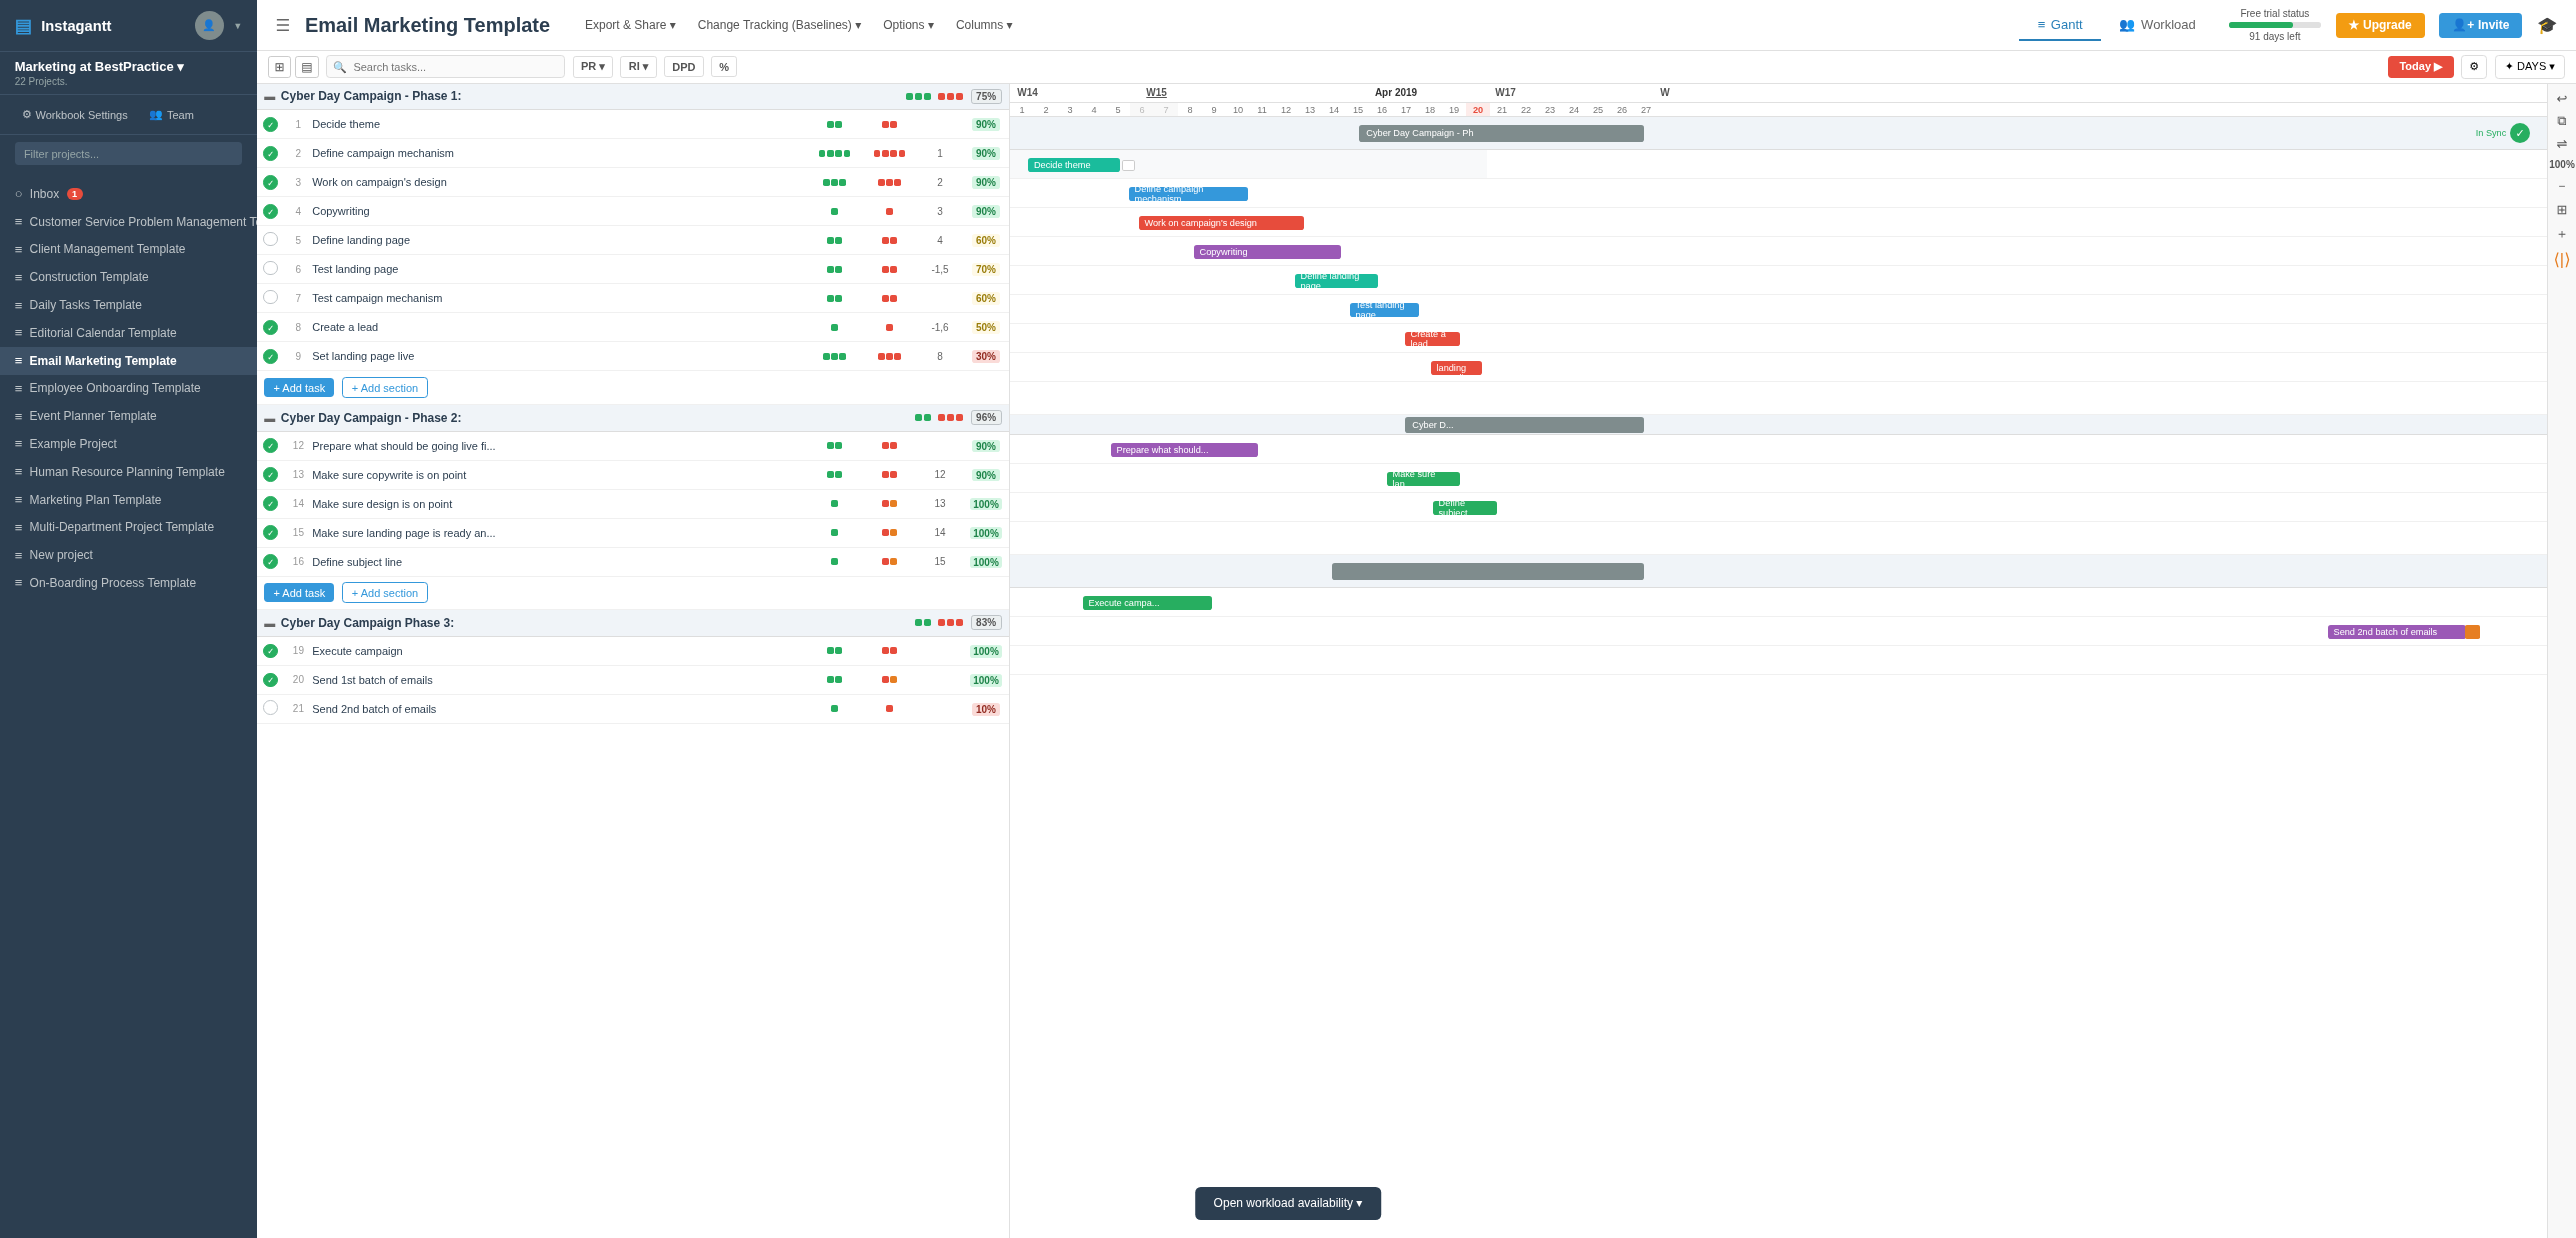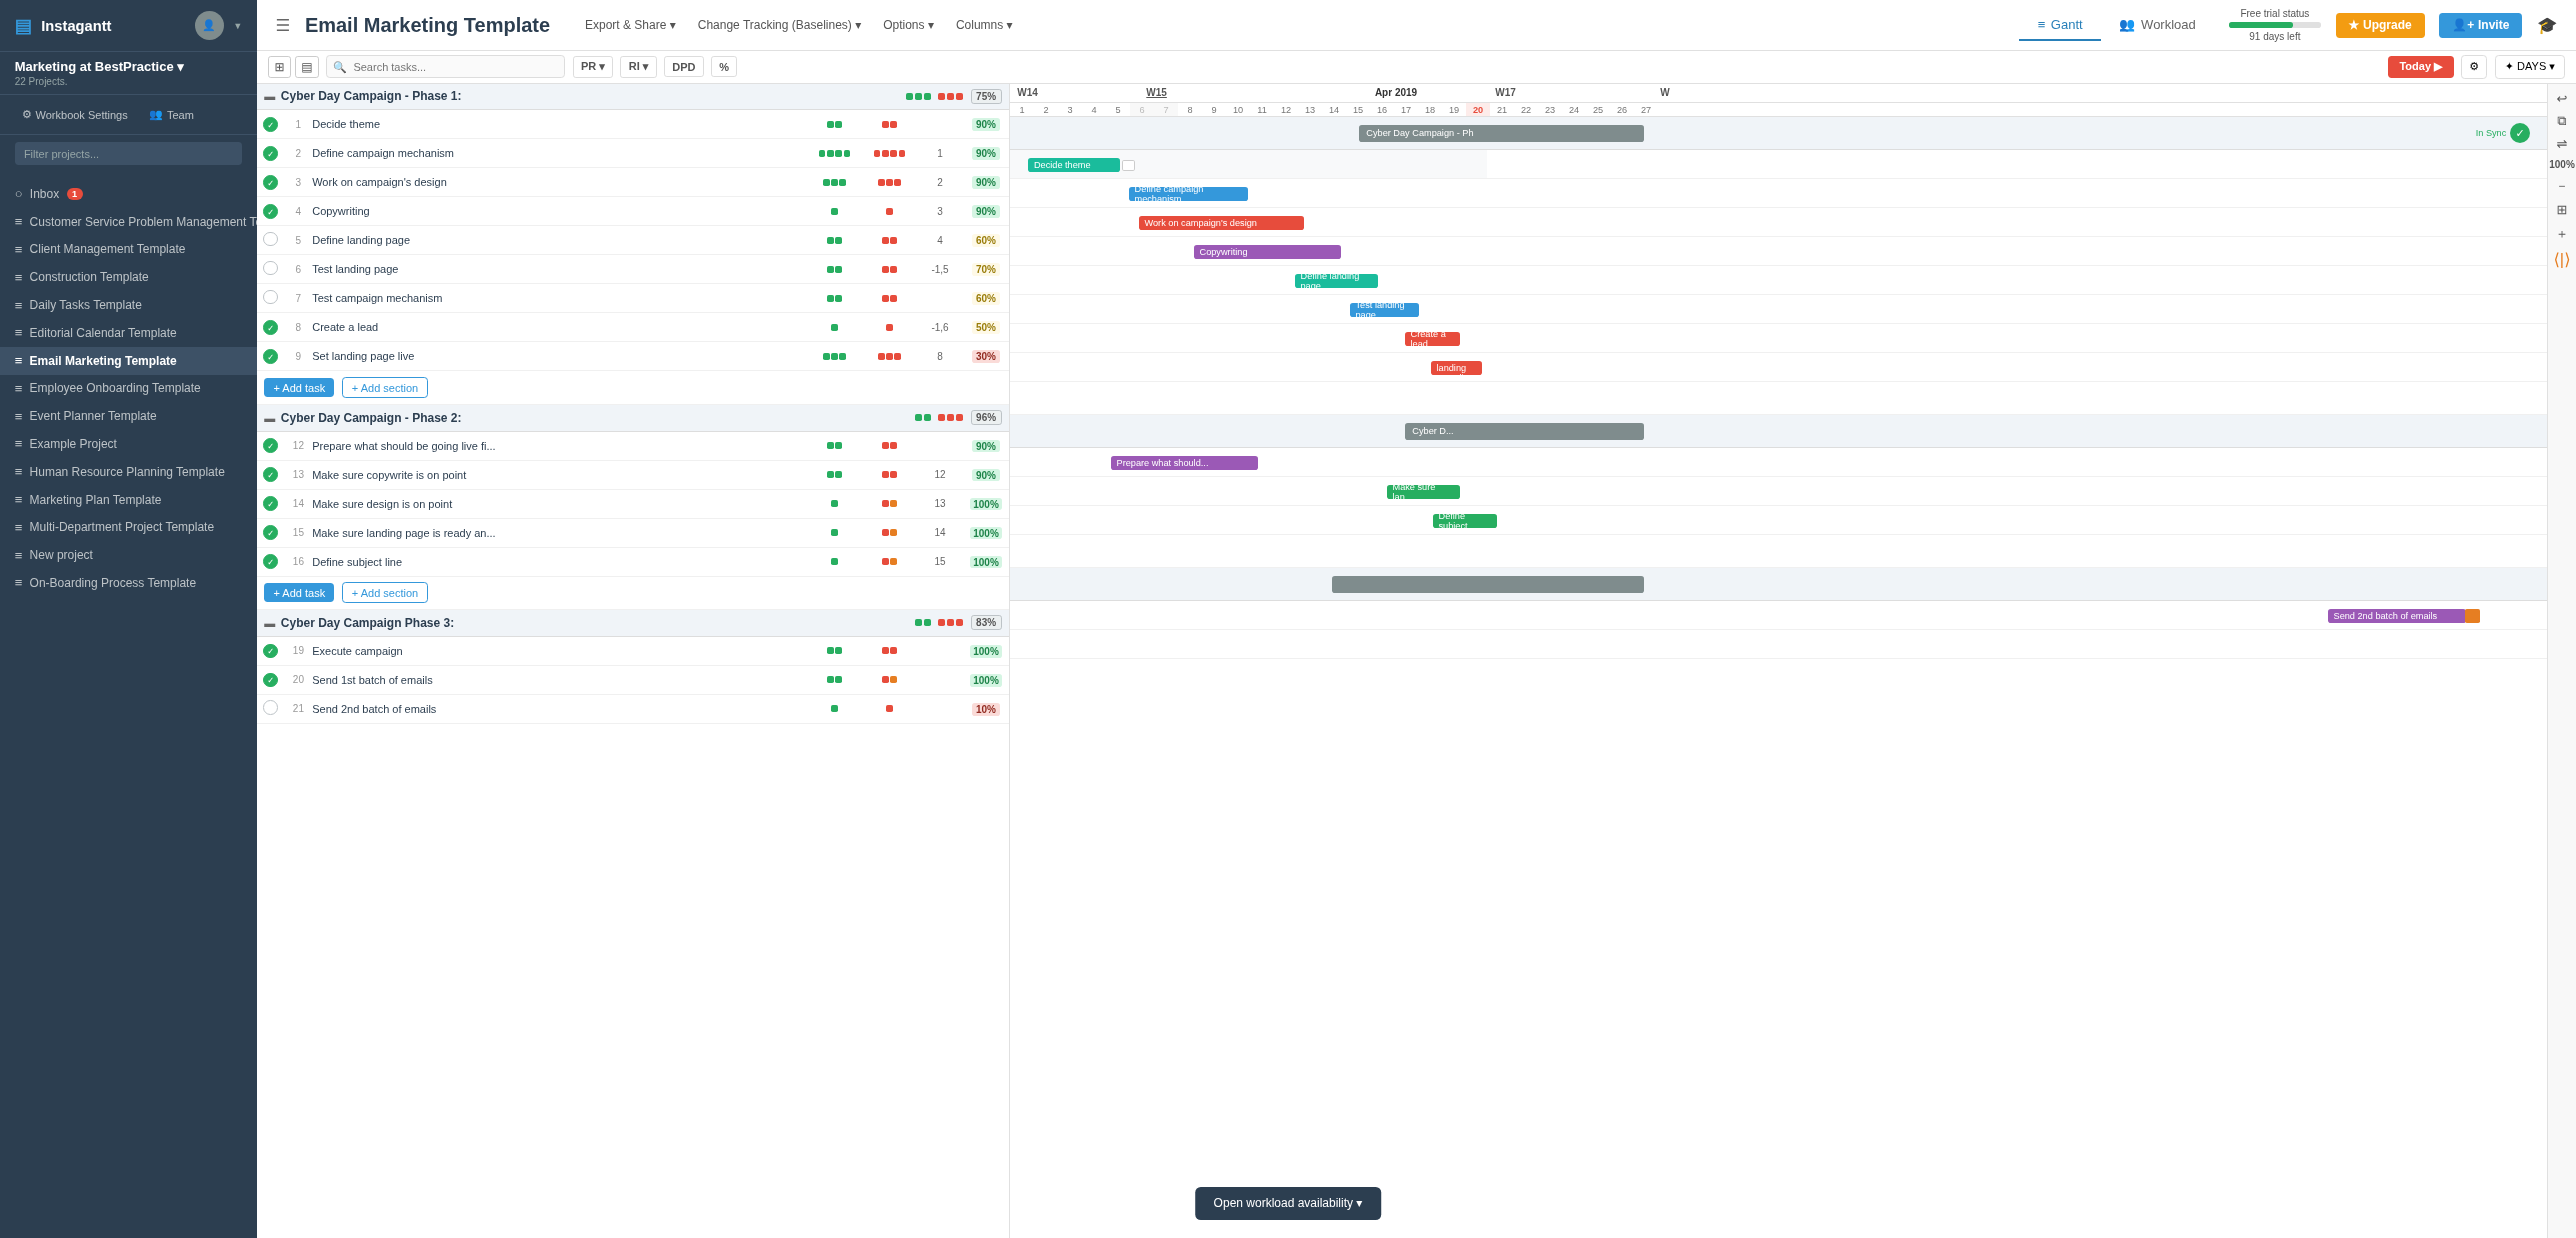--- a/index.html
+++ b/index.html
@@ -665,37 +665,40 @@
         </div>
         <div style="height:29px; border-bottom:0.9px solid #f0f0f0; position:relative;">
           <div style="position:absolute; left:395px; height:14.7px; top:7.3px; background:#e74c3c; border-radius:2.8px; width:55px; display:flex; align-items:center; padding:0 5.5px; font-size:9.2px; color:#fff;">Create a lead</div>
         </div>
         <div style="height:29px; border-bottom:0.9px solid #f0f0f0; position:relative;">
           <div style="position:absolute; left:421px; height:14.7px; top:7.3px; background:#e74c3c; border-radius:2.8px; width:51px; display:flex; align-items:center; padding:0 5.5px; font-size:9.2px; color:#fff; overflow:hidden;">Set landing page li...</div>
         </div>
 
         <div style="height:33px; border-bottom:0.9px solid #f0f0f0;"></div>
 
-        <div style="height:33px; background:#f0f4f8; border-bottom:0.9px solid #ddd; position:relative; display:flex; align-items:center;">
+        <div style="height:20px; background:#f0f4f8; border-bottom:0.9px solid #ddd; position:relative; display:flex; align-items:center;">
           <div style="position:absolute; left:395px; height:16.5px; background:#7f8c8d; border-radius:2.8px; width:239px; display:flex; align-items:center; padding:0 7.3px; font-size:9.2px; color:#fff;">Cyber D...</div>
         </div>
         <div style="height:29px; border-bottom:0.9px solid #f0f0f0; position:relative;">
           <div style="position:absolute; left:101px; height:14.7px; top:7.3px; background:#9b59b6; border-radius:2.8px; width:147px; display:flex; align-items:center; padding:0 5.5px; font-size:9.2px; color:#fff; overflow:hidden;">Prepare what should...</div>
         </div>
         <div style="height:29px; border-bottom:0.9px solid #f0f0f0; position:relative;">
           <div style="position:absolute; left:377px; height:14.7px; top:7.3px; background:#27ae60; border-radius:2.8px; width:73px; display:flex; align-items:center; padding:0 5.5px; font-size:9.2px; color:#fff; overflow:hidden;">Make sure lan...</div>
         </div>
         <div style="height:29px; border-bottom:0.9px solid #f0f0f0; position:relative;">
           <div style="position:absolute; left:423px; height:14.7px; top:7.3px; background:#27ae60; border-radius:2.8px; width:64px; display:flex; align-items:center; padding:0 5.5px; font-size:9.2px; color:#fff; overflow:hidden;">Define subject...</div>
         </div>
 
         <div style="height:33px; border-bottom:0.9px solid #f0f0f0;"></div>
 
         <div style="height:33px; background:#f0f4f8; border-bottom:0.9px solid #ddd; position:relative; display:flex; align-items:center;">
           <div style="position:absolute; left:322px; height:16.5px; background:#7f8c8d; border-radius:2.8px; width:312px; display:flex; align-items:center; padding:0 7.3px; font-size:9.2px; color:#fff;"></div>
+        </div>
+        <div style="height:29px; border-bottom:0.9px solid #f0f0f0; position:relative;">
+          <div style="position:absolute; left:73px; height:14.7px; top:7.3px; background:#27ae60; border-radius:2.8px; width:129px; display:flex; align-items:center; padding:0 5.5px; font-size:9.2px; color:#fff; overflow:hidden;">Execute campa...</div>
         </div>
         <div style="height:29px; border-bottom:0.9px solid #f0f0f0; position:relative;">
           <div style="position:absolute; right:110px; height:14.7px; top:7.3px; background:#9b59b6; border-radius:2.8px; width:138px; display:flex; align-items:center; padding:0 5.5px; font-size:9.2px; color:#fff; overflow:hidden;">Send 2nd batch of emails</div>
           <div style="position:absolute; right:96px; height:14.7px; top:7.3px; width:14.7px; background:#e67e22; border-radius:1.8px;"></div>
         </div>
         <div style="height:29px; border-bottom:0.9px solid #f0f0f0; position:relative;">
         </div>
       </div>
 
       <div class="gantt-right-icons">

